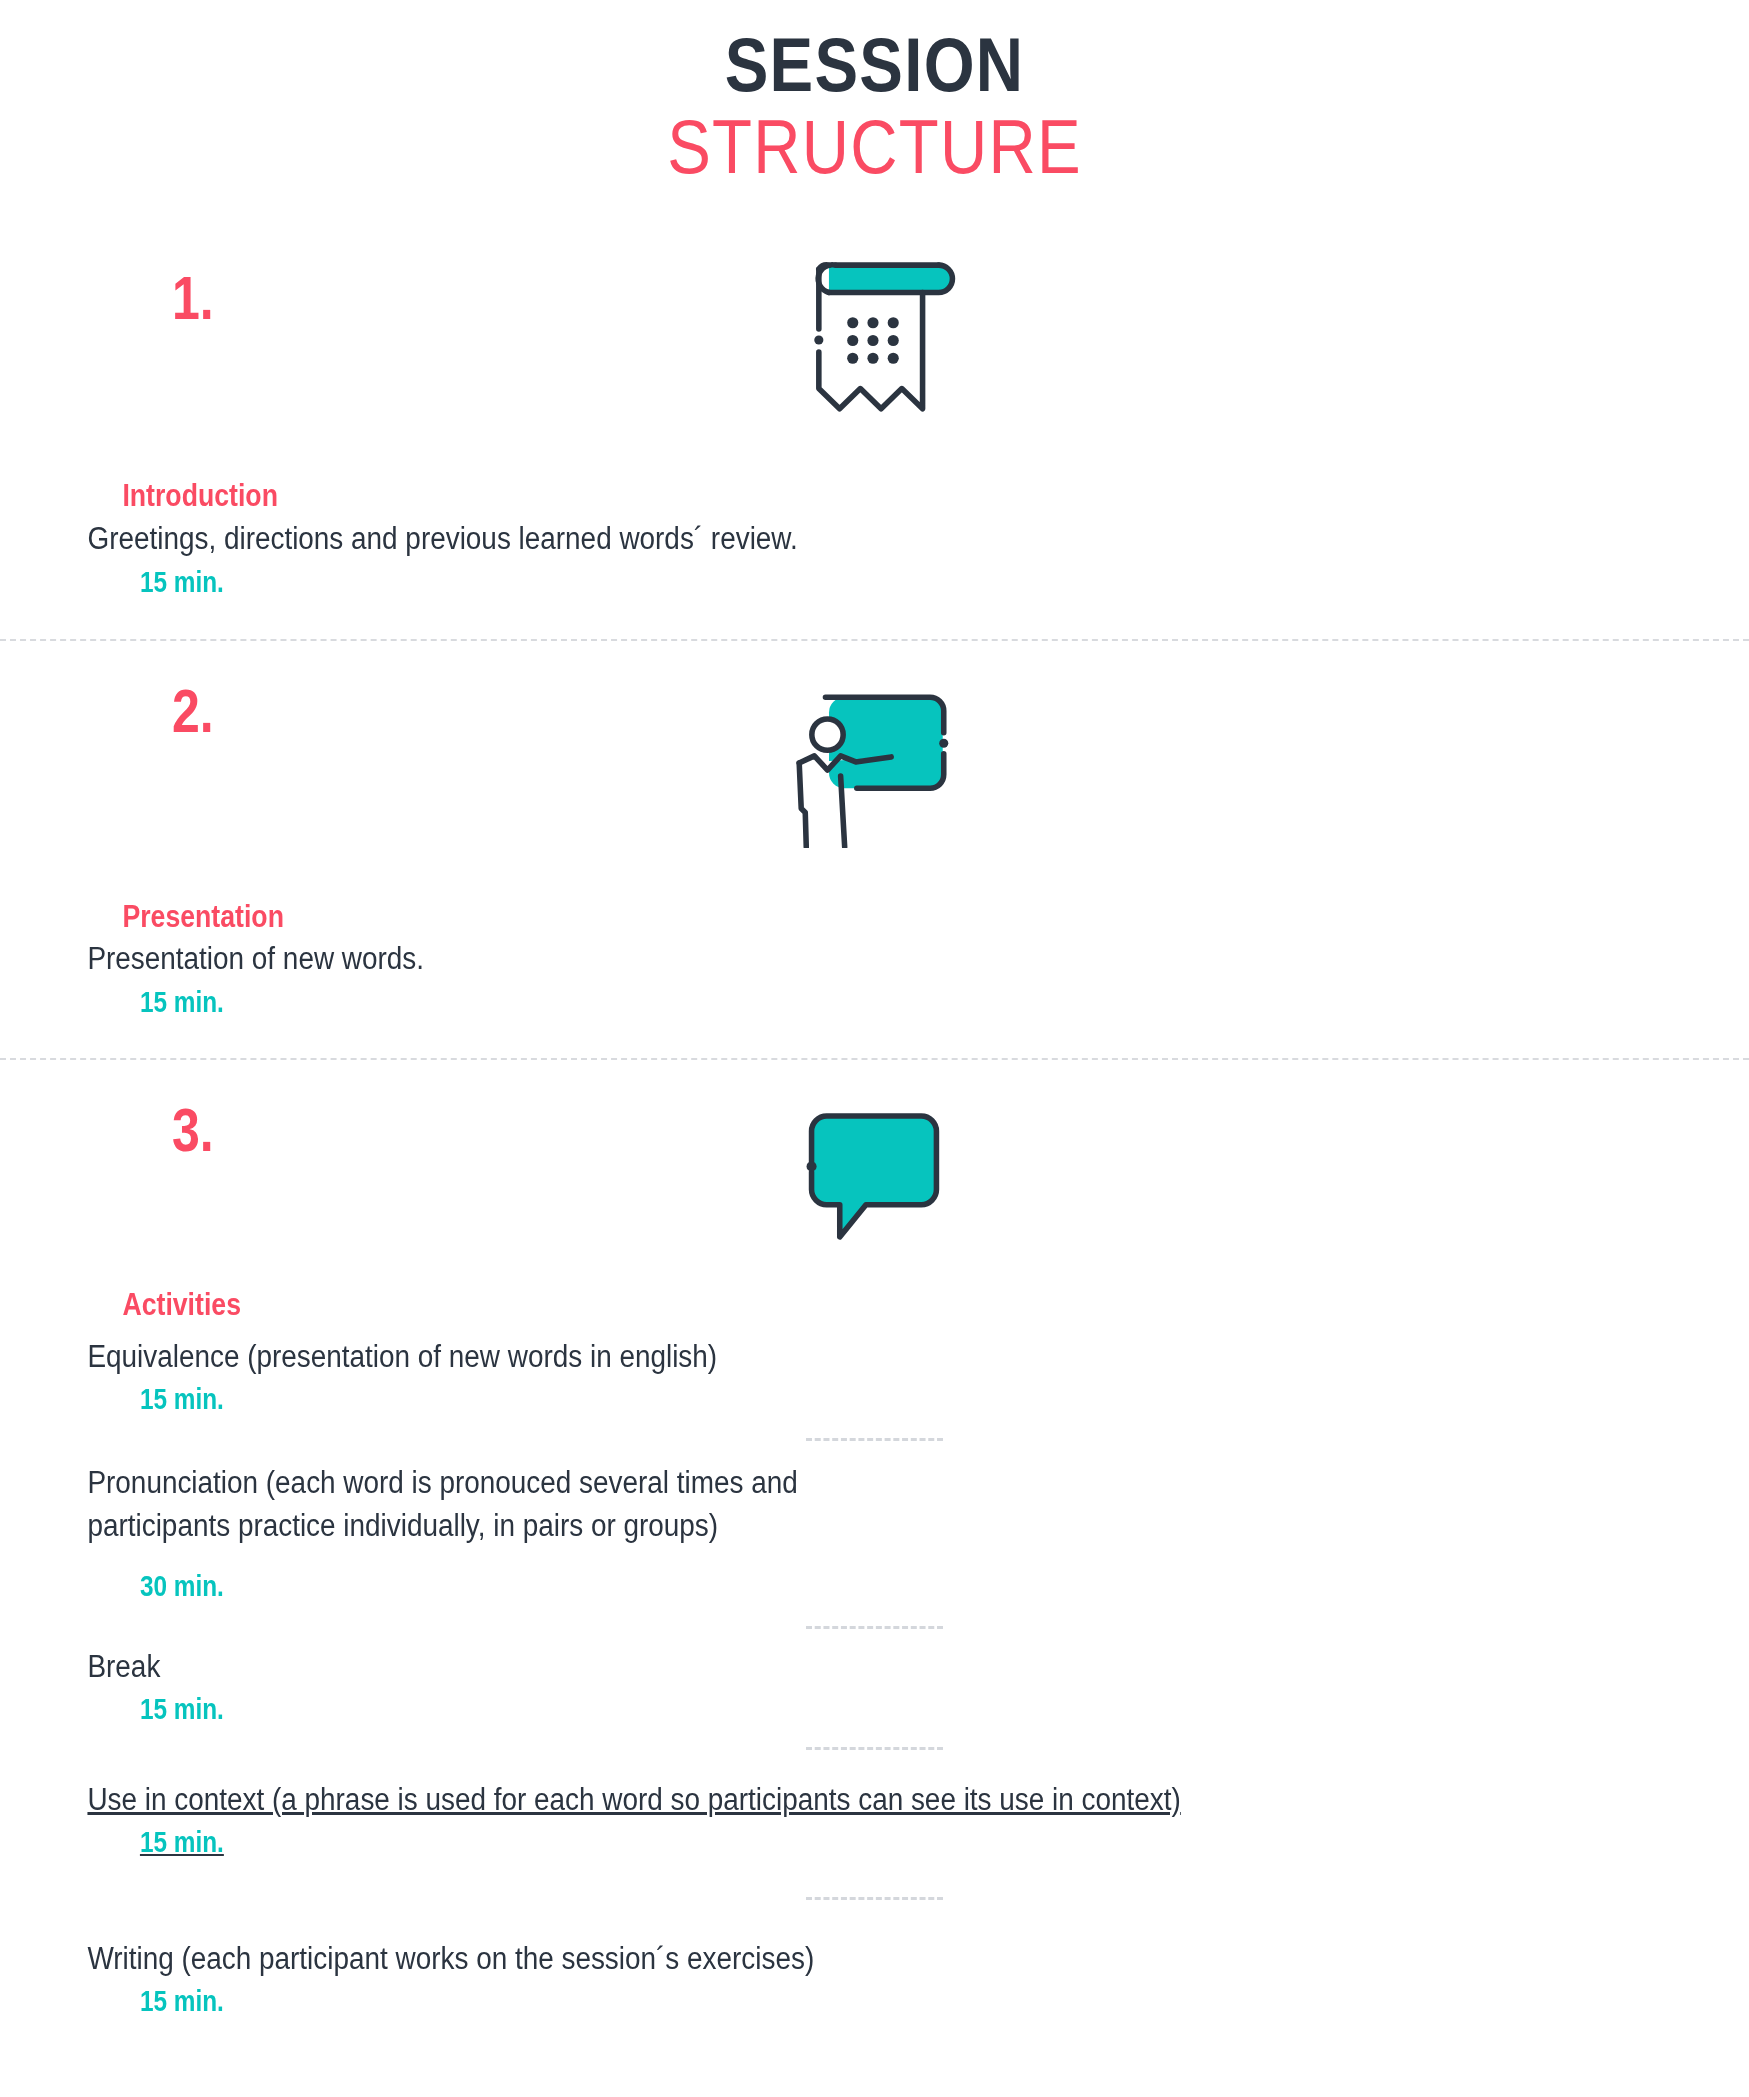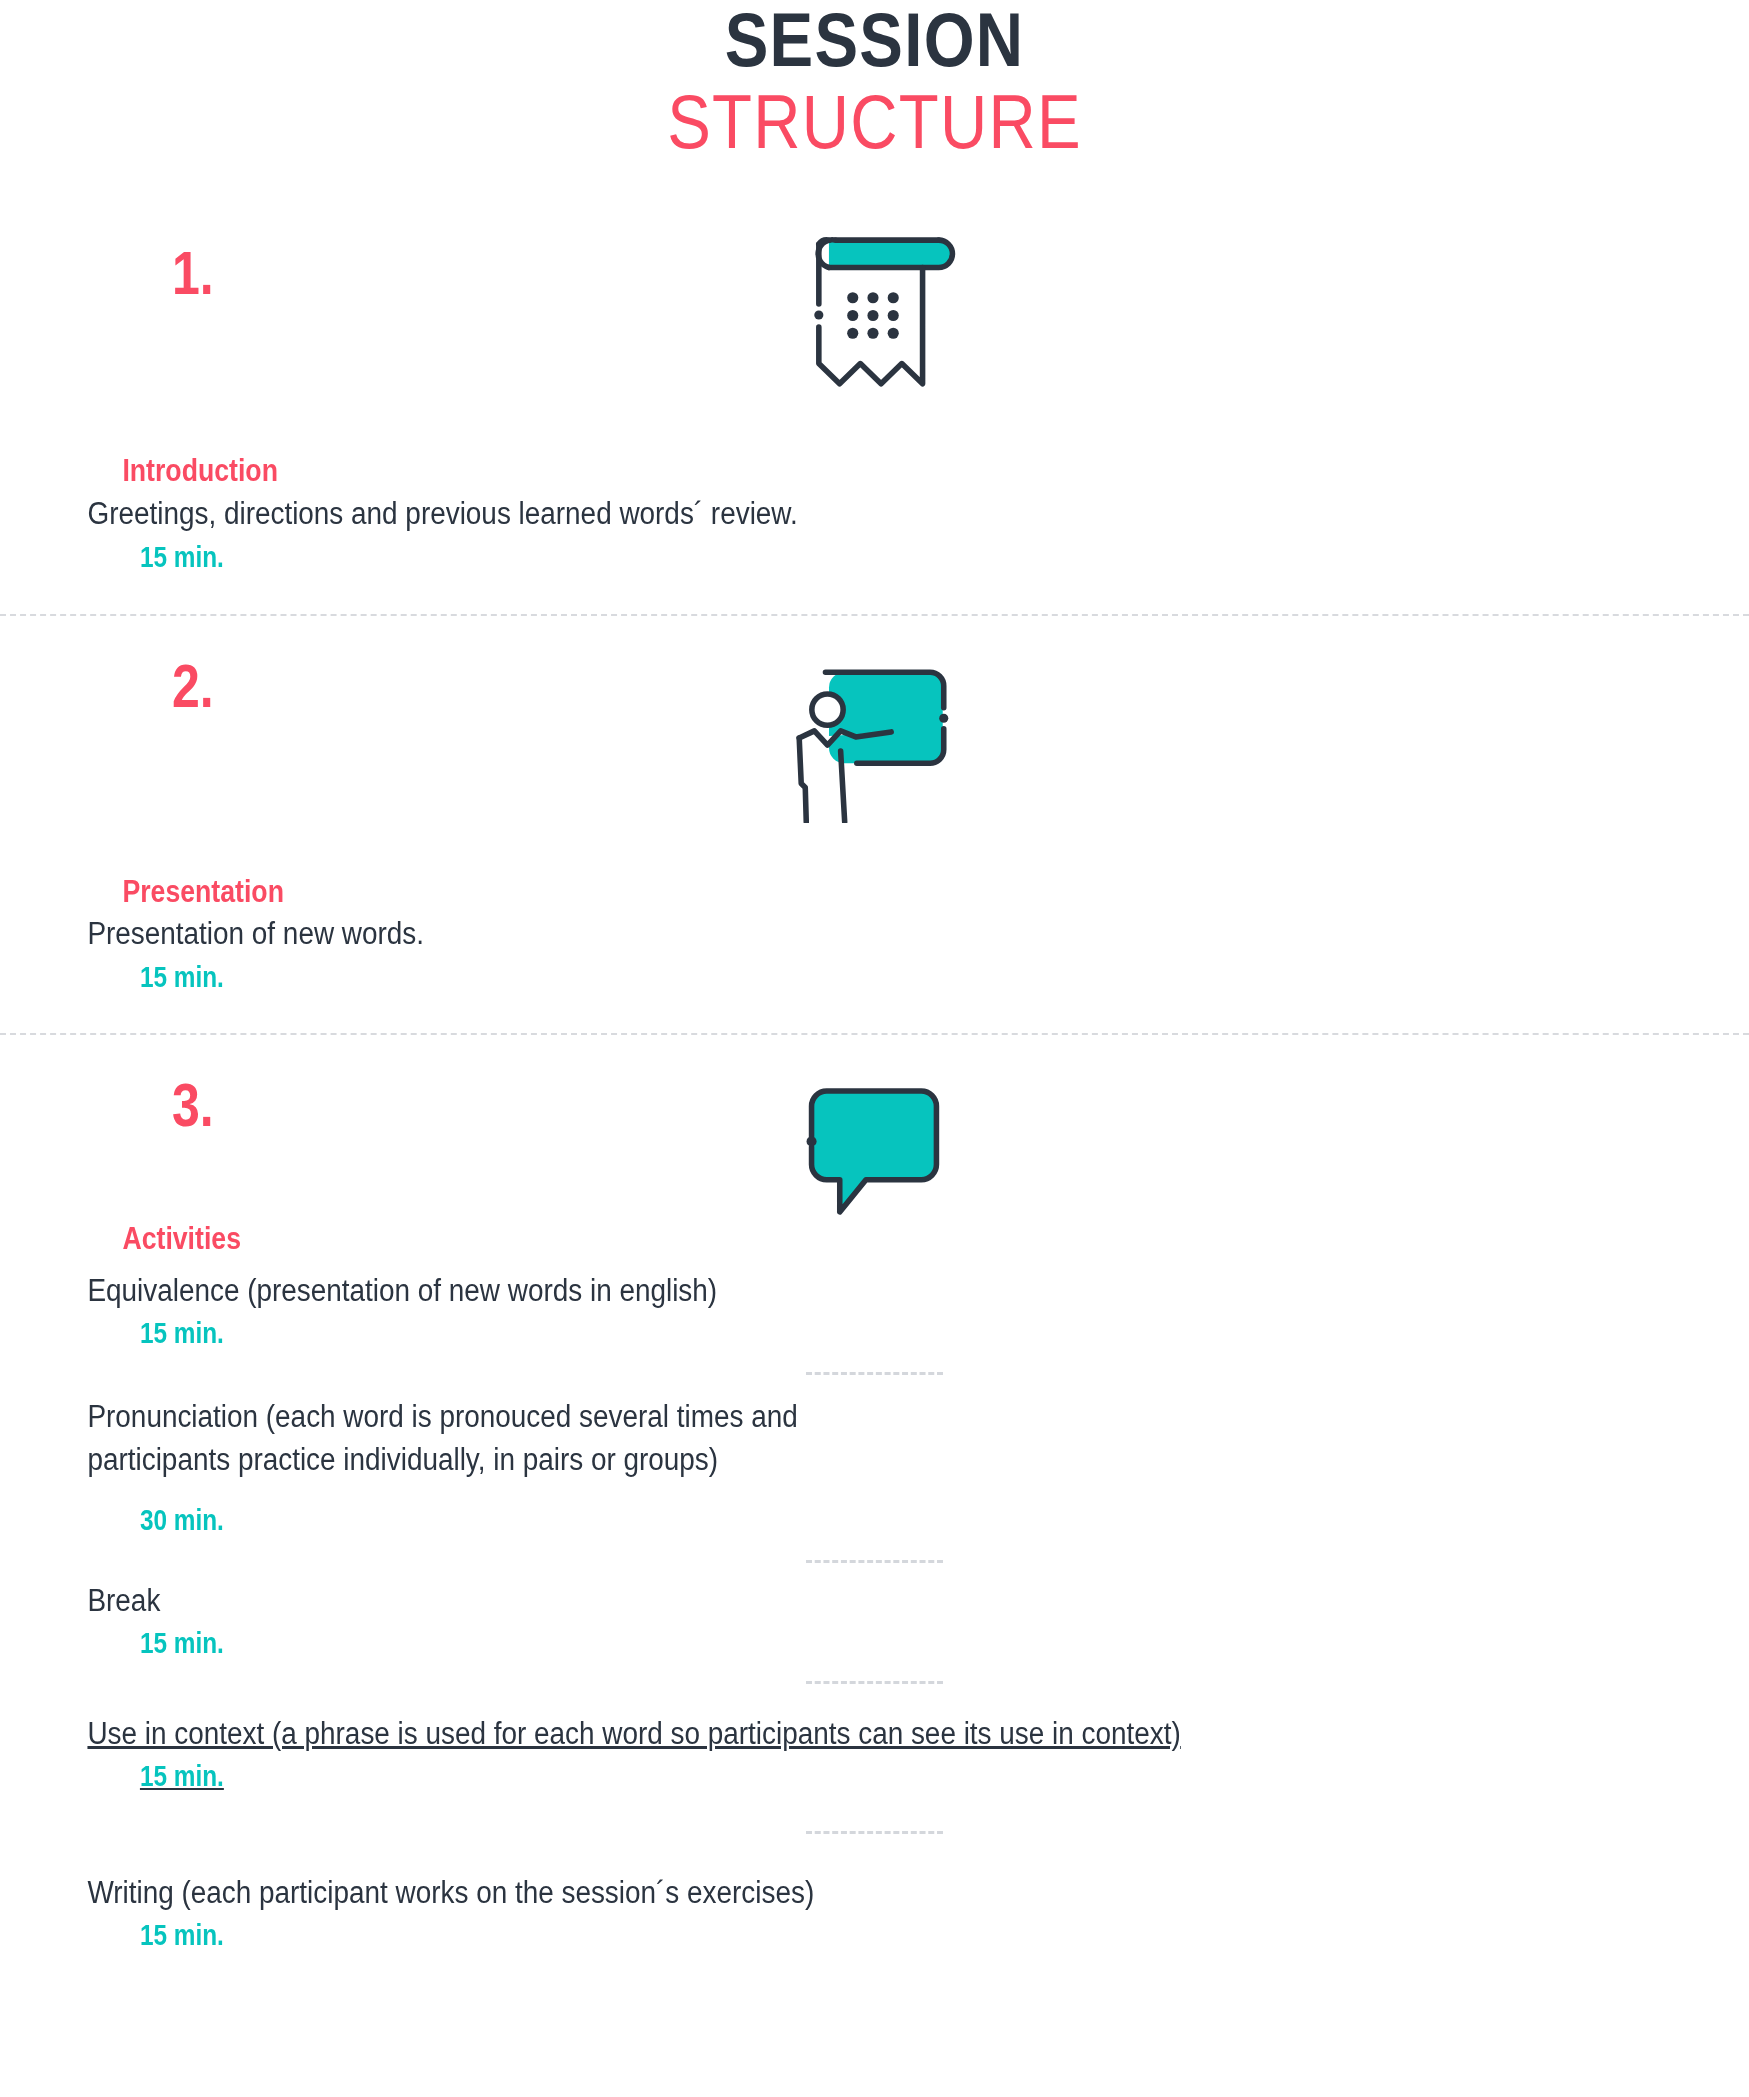--- a/index.html
+++ b/index.html
@@ -15,21 +15,21 @@
     overflow: hidden;
     font-family: "Liberation Sans", sans-serif;
     color: #2b3440;
     -webkit-font-smoothing: antialiased;
   }
 
   
   .title-block {
     width: 100%;
     text-align: center;
-    padding-top: 1px;
+    padding-top: 26px;
   }
   .title-line1 {
     font-family: "Liberation Sans", sans-serif;
     font-weight: 700;
     font-size: 76px;
     line-height: 1.02;
     letter-spacing: 1.5px;
     color: #2b3440;
     transform: scaleX(0.86);
     transform-origin: center;
@@ -214,21 +214,21 @@
   <div class="icon-wrap" style="height:146px;">
     <svg class="icon-svg" width="167" height="141" viewBox="0 0 330 280">
 
       <path d="M70 22 H258 a30 30 0 0 1 30 30 V168 a30 30 0 0 1 -30 30 H148 L96 262 L96 198 H70 a30 30 0 0 1 -30 -30 V52 a30 30 0 0 1 30 -30 Z" fill="#06c4be"></path>
 
       <path d="M40 112 V52 a30 30 0 0 1 30 -30 H258 a30 30 0 0 1 30 30 V168 a30 30 0 0 1 -30 30 H148 L96 262 L96 198 H70 a30 30 0 0 1 -30 -30 V133" fill="none" stroke="#2b3440" stroke-width="11" stroke-linecap="round" stroke-linejoin="round"></path>
       <circle cx="40" cy="122" r="10" fill="#2b3440"></circle>
     </svg>
   </div>
 
-  <div class="text-col" style="">
+  <div class="text-col" style="margin-top:41px;">
     <span class="heading">Activities</span>
   </div>
 
   <div class="text-col" style="margin-top:14px;">
     <span class="body-line">Equivalence (presentation of new words in english)</span>
     <span class="duration" style="margin-top:3px;">15 min.</span>
   </div>
   <div class="sep-short" style="margin-top:21px;"></div>
 
   <div class="text-col" style="margin-top:21px;">

